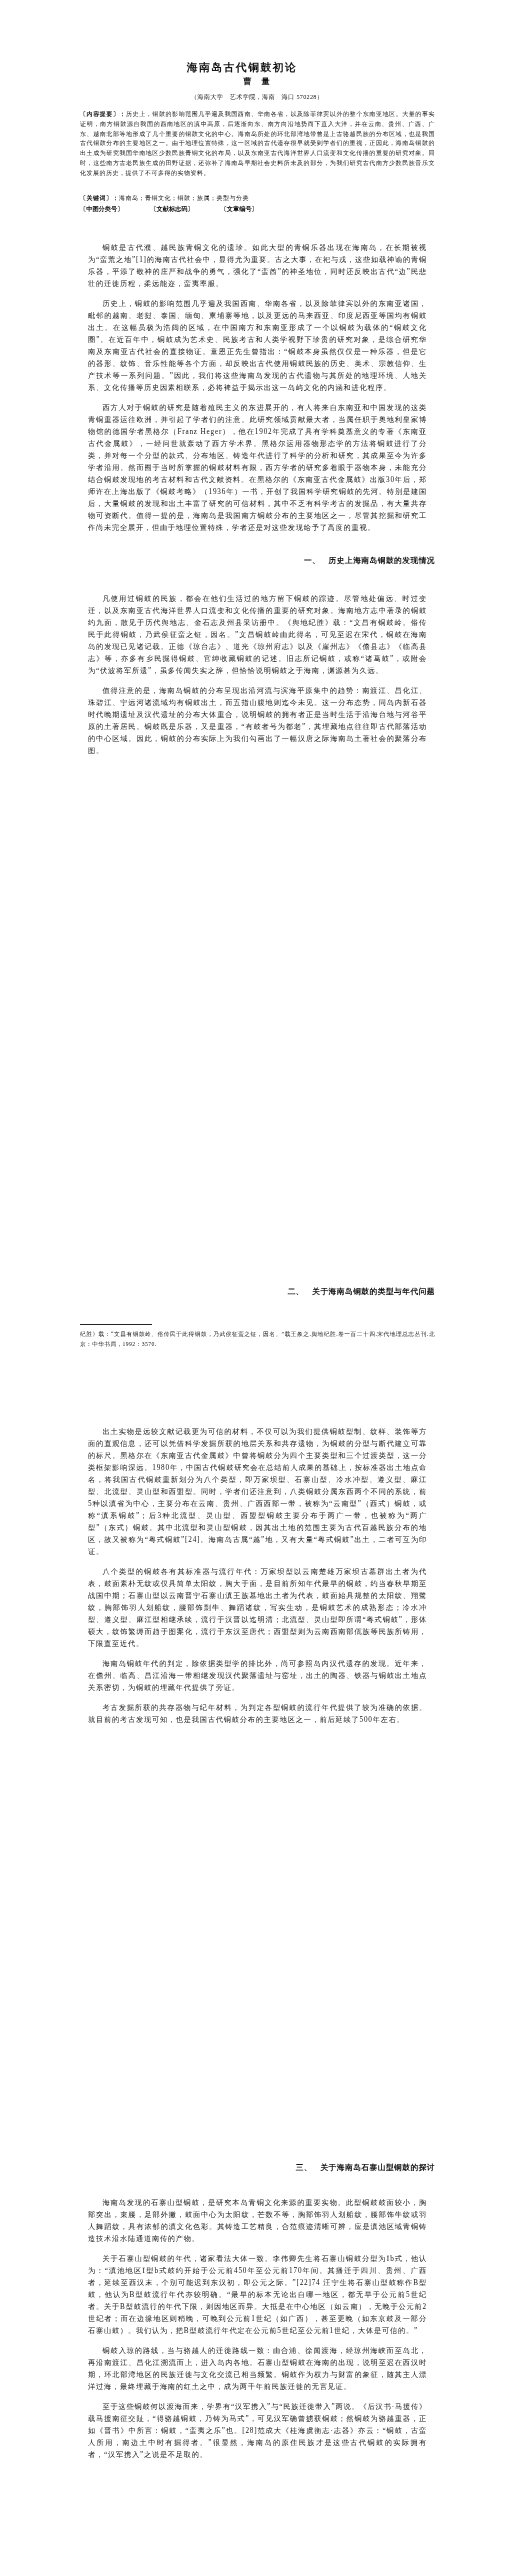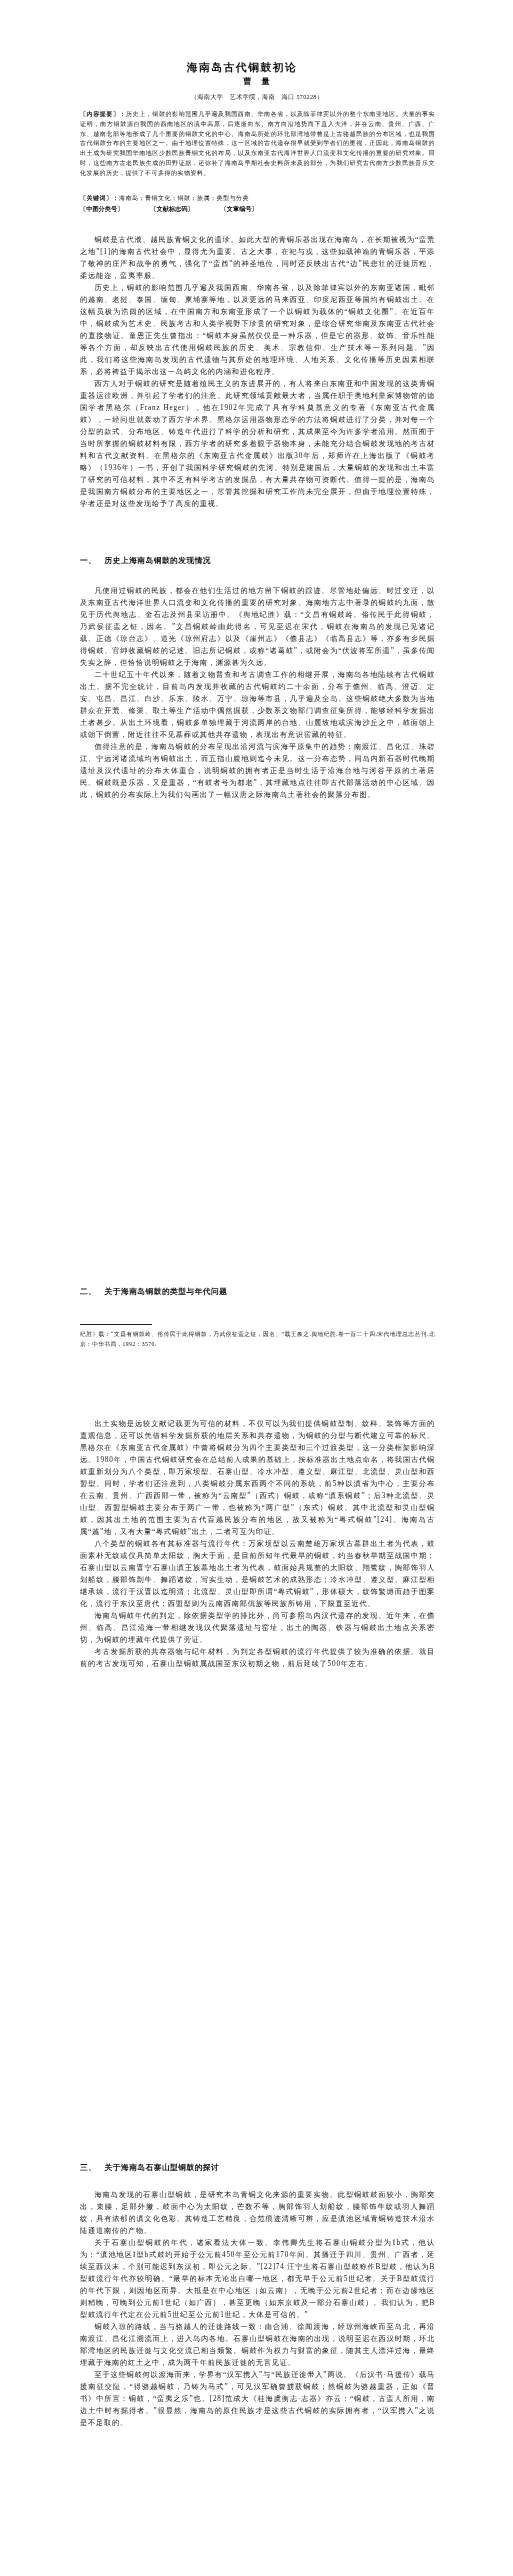--- a/index.html
+++ b/index.html
@@ -44,23 +44,23 @@
   }
   .clcline{
     top:205px;
     font-size:6.2px;
   }
   .clcline .lbl{margin-right:27px;}
   .bodyblock{
     text-align:justify;
     font-size:7.2px;line-height:12px;letter-spacing:0.8px;
   }
-  .bodyblock p{margin:0;text-indent:2em;}
+  .bodyblock p{margin:8px;text-indent:2em;}
   .sechead{
-    text-align:left;
+    text-align:right;
     font-family:"Liberation Sans","DejaVu Sans",sans-serif;
     font-weight:bold;
     font-size:7.7px;letter-spacing:0.5px;
   }
   .fnrule{
     top:1324px;left:80px;width:72px;height:0;
     border-top:0.8px solid #222;
   }
   .footnote{
     top:1330px;
@@ -94,35 +94,34 @@
   <div class="abs col bodyblock" style="top:234px;">
     <p>铜鼓是古代濮、越民族青铜文化的遗珍。如此大型的青铜乐器出现在海南岛，在长期被视为“蛮荒之地”[1]的海南古代社会中，显得尤为重要。古之大事，在祀与戎，这些如载神谕的青铜乐器，平添了敬神的庄严和战争的勇气，强化了“蛮酋”的神圣地位，同时还反映出古代“边”民悲壮的迁徙历程，柔远能迩，蛮夷率服。</p>
     <p>历史上，铜鼓的影响范围几乎遍及我国西南、华南各省，以及除菲律宾以外的东南亚诸国，毗邻的越南、老挝、泰国、缅甸、柬埔寨等地，以及更远的马来西亚、印度尼西亚等国均有铜鼓出土。在这幅员极为浩阔的区域，在中国南方和东南亚形成了一个以铜鼓为载体的“铜鼓文化圈”。在近百年中，铜鼓成为艺术史、民族考古和人类学视野下珍贵的研究对象，是综合研究华南及东南亚古代社会的直接物证。童恩正先生曾指出：“铜鼓本身虽然仅仅是一种乐器，但是它的器形、纹饰、音乐性能等各个方面，却反映出古代使用铜鼓民族的历史、美术、宗教信仰、生产技术等一系列问题。”因此，我们将这些海南岛发现的古代遗物与其所处的地理环境、人地关系、文化传播等历史因素相联系，必将裨益于揭示出这一岛屿文化的内涵和进化程序。</p>
     <p>西方人对于铜鼓的研究是随着殖民主义的东进展开的，有人将来自东南亚和中国发现的这类青铜重器运往欧洲，并引起了学者们的注意。此研究领域贡献最大者，当属任职于奥地利皇家博物馆的德国学者黑格尔（Franz Heger），他在1902年完成了具有学科奠基意义的专著《东南亚古代金属鼓》，一经问世就轰动了西方学术界。黑格尔运用器物形态学的方法将铜鼓进行了分类，并对每一个分型的款式、分布地区、铸造年代进行了科学的分析和研究，其成果至今为许多学者沿用。然而囿于当时所掌握的铜鼓材料有限，西方学者的研究多着眼于器物本身，未能充分结合铜鼓发现地的考古材料和古代文献资料。在黑格尔的《东南亚古代金属鼓》出版30年后，郑师许在上海出版了《铜鼓考略》（1936年）一书，开创了我国科学研究铜鼓的先河。特别是建国后，大量铜鼓的发现和出土丰富了研究的可信材料，其中不乏有科学考古的发掘品，有大量共存物可资断代。值得一提的是，海南岛是我国南方铜鼓分布的主要地区之一，尽管其挖掘和研究工作尚未完全展开，但由于地理位置特殊，学者还是对这些发现给予了高度的重视。</p>
   </div>
 
   <div class="abs col sechead" style="top:556px;">一、　历史上海南岛铜鼓的发现情况</div>
 
   <div class="abs col bodyblock" style="top:585px;">
     <p>凡使用过铜鼓的民族，都会在他们生活过的地方留下铜鼓的踪迹。尽管地处偏远、时过变迁，以及东南亚古代海洋世界人口流变和文化传播的重要的研究对象。海南地方志中著录的铜鼓约九面，散见于历代舆地志、金石志及州县采访册中。《舆地纪胜》载：“文昌有铜鼓岭。俗传民于此得铜鼓，乃武侯征蛮之钲，因名。”文昌铜鼓岭由此得名，可见至迟在宋代，铜鼓在海南岛的发现已见诸记载。正德《琼台志》、道光《琼州府志》以及《崖州志》《儋县志》《临高县志》等，亦多有乡民掘得铜鼓、官绅收藏铜鼓的记述。旧志所记铜鼓，或称“诸葛鼓”，或附会为“伏波将军所遗”，虽多传闻失实之辞，但恰恰说明铜鼓之于海南，渊源甚为久远。</p>
-    <p>二十世纪五十年代以来，随着文物普查和考古调查工作的相继开展，海南岛各地陆续有古代铜鼓出土。据不完全统计，目前岛内发现并收藏的古代铜鼓约二十余面，分布于儋州、临高、澄迈、定安、屯昌、昌江、白沙、乐东、陵水、万宁、琼海等市县，几乎遍及全岛。这些铜鼓绝大多数为当地群众在开荒、修渠、取土等生产活动中偶然掘获，少数系文物部门调查征集所得，能够经科学发掘出土者甚少。从出土环境看，铜鼓多单独埋藏于河流两岸的台地、山麓坡地或滨海沙丘之中，鼓面朝上或朝下倒置，附近往往不见墓葬或其他共存遗物，表现出有意识窖藏的特征。</p>
     <p>值得注意的是，海南岛铜鼓的分布呈现出沿河流与滨海平原集中的趋势：南渡江、昌化江、珠碧江、宁远河诸流域均有铜鼓出土，而五指山腹地则迄今未见。这一分布态势，同岛内新石器时代晚期遗址及汉代遗址的分布大体重合，说明铜鼓的拥有者正是当时生活于沿海台地与河谷平原的土著居民。铜鼓既是乐器，又是重器，“有鼓者号为都老”，其埋藏地点往往即古代部落活动的中心区域。因此，铜鼓的分布实际上为我们勾画出了一幅汉唐之际海南岛土著社会的聚落分布图。</p>
   </div>
 
   <div class="abs col sechead" style="top:1287px;">二、　关于海南岛铜鼓的类型与年代问题</div>
 
   <div class="abs fnrule"></div>
 
   <div class="abs col footnote">纪胜》载：“文昌有铜鼓岭。俗传民于此得铜鼓，乃武侯征蛮之钲，因名。”载王象之.舆地纪胜.卷一百二十四.宋代地理总志丛刊.北京：中华书局，1992：3570.</div>
 
   <div class="abs col bodyblock" style="top:1418px;">
     <p>出土实物是远较文献记载更为可信的材料，不仅可以为我们提供铜鼓型制、纹样、装饰等方面的直观信息，还可以凭借科学发掘所获的地层关系和共存遗物，为铜鼓的分型与断代建立可靠的标尺。黑格尔在《东南亚古代金属鼓》中曾将铜鼓分为四个主要类型和三个过渡类型，这一分类框架影响深远。1980年，中国古代铜鼓研究会在总结前人成果的基础上，按标准器出土地点命名，将我国古代铜鼓重新划分为八个类型，即万家坝型、石寨山型、冷水冲型、遵义型、麻江型、北流型、灵山型和西盟型。同时，学者们还注意到，八类铜鼓分属东西两个不同的系统，前5种以滇省为中心，主要分布在云南、贵州、广西西部一带，被称为“云南型”（西式）铜鼓，或称“滇系铜鼓”；后3种北流型、灵山型、西盟型铜鼓主要分布于两广一带，也被称为“两广型”（东式）铜鼓。其中北流型和灵山型铜鼓，因其出土地的范围主要为古代百越民族分布的地区，故又被称为“粤式铜鼓”[24]。海南岛古属“越”地，又有大量“粤式铜鼓”出土，二者可互为印证。</p>
     <p>八个类型的铜鼓各有其标准器与流行年代：万家坝型以云南楚雄万家坝古墓群出土者为代表，鼓面素朴无纹或仅具简单太阳纹，胸大于面，是目前所知年代最早的铜鼓，约当春秋早期至战国中期；石寨山型以云南晋宁石寨山滇王族墓地出土者为代表，鼓面始具规整的太阳纹、翔鹭纹，胸部饰羽人划船纹，腰部饰剽牛、舞蹈诸纹，写实生动，是铜鼓艺术的成熟形态；冷水冲型、遵义型、麻江型相继承续，流行于汉晋以迄明清；北流型、灵山型即所谓“粤式铜鼓”，形体硕大，纹饰繁缛而趋于图案化，流行于东汉至唐代；西盟型则为云南西南部佤族等民族所铸用，下限直至近代。</p>
     <p>海南岛铜鼓年代的判定，除依据类型学的排比外，尚可参照岛内汉代遗存的发现。近年来，在儋州、临高、昌江沿海一带相继发现汉代聚落遗址与窑址，出土的陶器、铁器与铜鼓出土地点关系密切，为铜鼓的埋藏年代提供了旁证。</p>
-    <p>考古发掘所获的共存器物与纪年材料，为判定各型铜鼓的流行年代提供了较为准确的依据。就目前的考古发现可知，石寨山型铜鼓属战国至东汉初期之物，前后延续了500年左右。</p>
+    <p>考古发掘所获的共存器物与纪年材料，为判定各型铜鼓的流行年代提供了较为准确的依据。就目前的考古发现可知，也是我国古代铜鼓分布的主要地区之一，前后延续了500年左右。</p>
   </div>
 
   <div class="abs col sechead" style="top:2163px;">三、　关于海南岛石寨山型铜鼓的探讨</div>
 
   <div class="abs col bodyblock" style="top:2189px;">
     <p>海南岛发现的石寨山型铜鼓，是研究本岛青铜文化来源的重要实物。此型铜鼓鼓面较小，胸部突出，束腰，足部外撇，鼓面中心为太阳纹，芒数不等，胸部饰羽人划船纹，腰部饰牛纹或羽人舞蹈纹，具有浓郁的滇文化色彩。其铸造工艺精良，合范痕迹清晰可辨，应是滇池区域青铜铸造技术沿水陆通道南传的产物。</p>
     <p>关于石寨山型铜鼓的年代，诸家看法大体一致。李伟卿先生将石寨山铜鼓分型为Ⅰb式，他认为：“滇池地区Ⅰ型b式鼓约开始于公元前450年至公元前170年间。其播迁于四川、贵州、广西者，延续至西汉末，个别可能迟到东汉初，即公元之际。”[22]74 汪宁生将石寨山型鼓称作B型鼓，他认为B型鼓流行年代亦较明确。“最早的标本无论出自哪一地区，都无早于公元前5世纪者。关于B型鼓流行的年代下限，则因地区而异。大抵是在中心地区（如云南），无晚于公元前2世纪者；而在边缘地区则稍晚，可晚到公元前1世纪（如广西），甚至更晚（如东京鼓及一部分石寨山鼓）。我们认为，把B型鼓流行年代定在公元前5世纪至公元前1世纪，大体是可信的。”</p>
     <p>铜鼓入琼的路线，当与骆越人的迁徙路线一致：由合浦、徐闻渡海，经琼州海峡而至岛北，再沿南渡江、昌化江溯流而上，进入岛内各地。石寨山型铜鼓在海南的出现，说明至迟在西汉时期，环北部湾地区的民族迁徙与文化交流已相当频繁。铜鼓作为权力与财富的象征，随其主人漂洋过海，最终埋藏于海南的红土之中，成为两千年前民族迁徙的无言见证。</p>
     <p>至于这些铜鼓何以渡海而来，学界有“汉军携入”与“民族迁徙带入”两说。《后汉书·马援传》载马援南征交阯，“得骆越铜鼓，乃铸为马式”，可见汉军确曾掳获铜鼓；然铜鼓为骆越重器，正如《晋书》中所言：铜鼓，“蛮夷之乐”也。[28]范成大《桂海虞衡志·志器》亦云：“铜鼓，古蛮人所用，南边土中时有掘得者。”很显然，海南岛的原住民族才是这些古代铜鼓的实际拥有者，“汉军携入”之说是不足取的。</p>
   </div>

